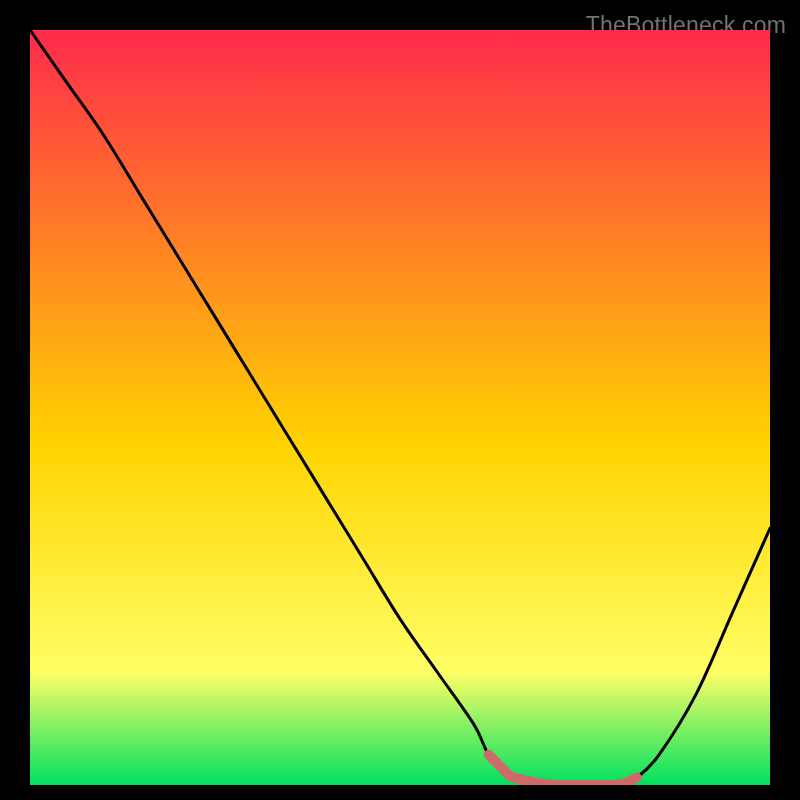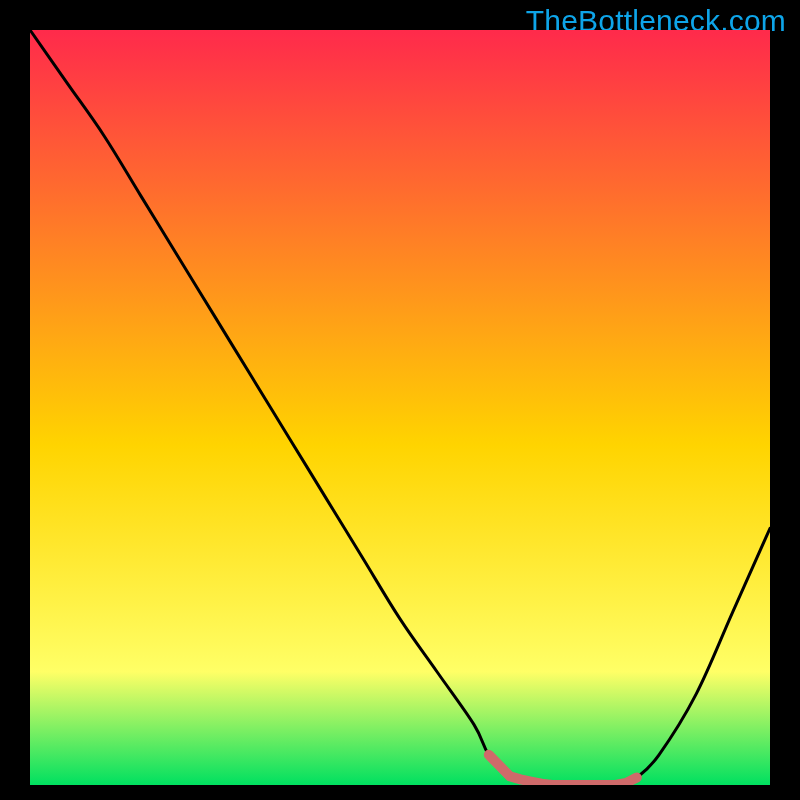--- a/index.html
+++ b/index.html
@@ -14,25 +14,25 @@
   .frame {
     position: absolute;
     top: 0;
     left: 0;
     width: 800px;
     height: 800px;
     background: #000000;
   }
   .attribution {
     position: absolute;
-    top: 4px;
+    top: 12px;
     right: 14px;
-    font-size: 30px;
+    font-size: 23px;
     font-weight: 500;
-    color: #0ea5e9;
+    color: #737373;
     letter-spacing: 0.2px;
   }
   svg.plot {
     position: absolute;
     top: 30px;
     left: 30px;
     width: 740px;
     height: 755px;
     display: block;
   }

